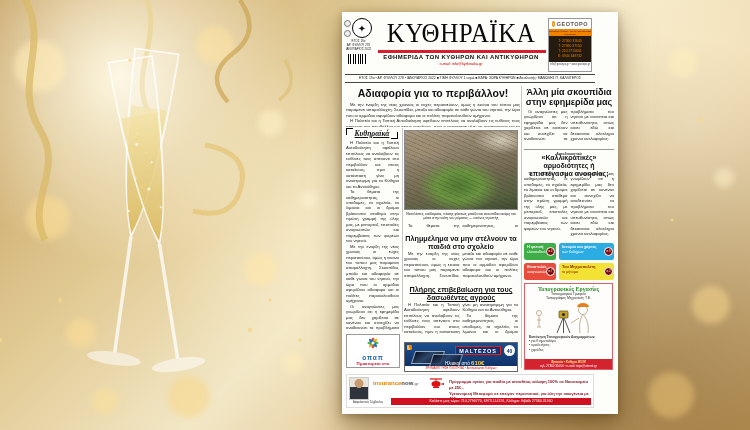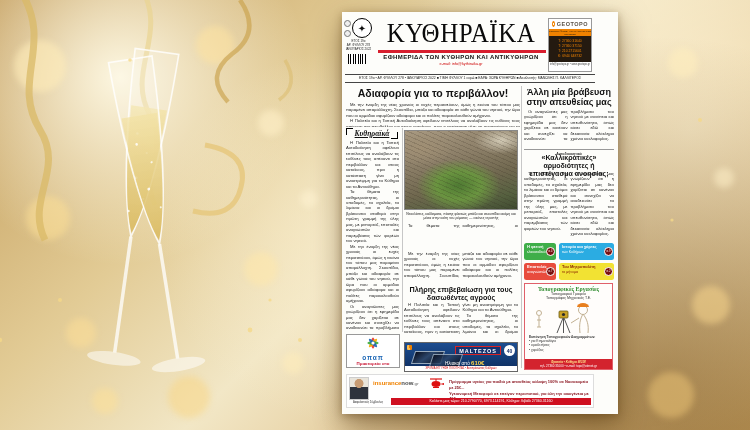--- a/index.html
+++ b/index.html
@@ -221,21 +221,21 @@
 
     <div class="abs vrule" style="left:179px;top:74px;height:282px;"></div>
     <div class="abs vrule" style="left:60px;top:116px;height:204px;"></div>
 
     <div class="abs h-lead" style="left:4px;top:76px;width:174px;">Αδιαφορία για το περιβάλλον!</div>
     <div class="abs jt" style="left:4px;top:90px;width:174px;height:25px;">
       <p>Με την έναρξη της νέας χρονιάς οι ευχές περισσεύουν, όμως η εικόνα του τόπου μας παραμένει απαράλλαχτη. Σκουπίδια, μπάζα και αδιαφορία σε κάθε γωνιά του νησιού, την ώρα που οι αρμόδιοι σφυρίζουν αδιάφορα και οι πολίτες παρακολουθούν αμήχανοι.</p>
       <p>Η Πολιτεία και η Τοπική Αυτοδιοίκηση οφείλουν επιτέλους να αναλάβουν τις ευθύνες τους απέναντι στο περιβάλλον και στους κατοίκους, πριν η κατάσταση γίνει μη αναστρέψιμη για τα Κύθηρα και τα Αντικύθηρα.</p>
     </div>
 
-    <div class="abs h-award" style="left:182px;top:75px;width:90px;">Άλλη μία βράβευση στην απευθείας μας</div>
+    <div class="abs h-award" style="left:182px;top:75px;width:90px;">Άλλη μία σκουπίδια στην εφημερίδα μας</div>
     <div class="abs jt c2" style="left:182px;top:97px;width:90px;height:38px;">
       <p>Οι αναγνώστες μας γνωρίζουν ότι η εφημερίδα μας δεν χαρίζεται σε κανέναν και συνεχίζει να αναδεικνύει τα προβλήματα του νησιού με συνέπεια και υπευθυνότητα, όπως κάνει εδώ και δεκαεννέα ολόκληρα χρόνια κυκλοφορίας.</p>
 
     </div>
 
     <div class="abs kick" style="left:182px;top:137px;width:90px;">Αυτοδιοικητικά</div>
     <div class="abs h-kal" style="left:182px;top:142px;width:90px;">«Καλλικρατικές» αρμοδιότητες ή επιστέγασμα ανοησίας;</div>
     <div class="abs jt c2" style="left:182px;top:159px;width:90px;height:69px;">
       <p>Τα θέματα της καθημερινότητας, οι υποδομές, τα σχολεία, τα λιμάνια και οι δρόμοι βρίσκονται σταθερά στην πρώτη γραμμή της ύλης μας, με ρεπορτάζ, επιστολές αναγνωστών και παρεμβάσεις των φορέων του νησιού.</p>
       <p>Οι αναγνώστες μας γνωρίζουν ότι η εφημερίδα μας δεν χαρίζεται σε κανέναν και συνεχίζει να αναδεικνύει τα προβλήματα του νησιού με συνέπεια και υπευθυνότητα, όπως κάνει εδώ και δεκαεννέα ολόκληρα χρόνια κυκλοφορίας.</p>
@@ -308,26 +308,27 @@
       <p>Με την έναρξη της νέας χρονιάς οι ευχές περισσεύουν, όμως η εικόνα του τόπου μας παραμένει απαράλλαχτη. Σκουπίδια, μπάζα και αδιαφορία σε κάθε γωνιά του νησιού, την ώρα που οι αρμόδιοι σφυρίζουν αδιάφορα και οι πολίτες παρακολουθούν αμήχανοι.</p>
       <p>Οι αναγνώστες μας γνωρίζουν ότι η εφημερίδα μας δεν χαρίζεται σε κανέναν και συνεχίζει να αναδεικνύει τα προβλήματα του νησιού με συνέπεια και υπευθυνότητα, όπως κάνει εδώ και δεκαεννέα ολόκληρα χρόνια κυκλοφορίας.</p>
     </div>
 
     <div class="abs photo" style="left:62px;top:118px;width:114px;height:80px;"></div>
     <div class="abs caption" style="left:62px;top:200px;width:114px;">Ντουλάπες, καθίσματα, πάσης φύσεως μπάζα και σκουπίδια ακόμη και μέσα στην κοίτη του ρέματος — εικόνες ντροπής</div>
     <div class="abs jt c2" style="left:62px;top:211px;width:114px;height:10px;">
       <p>Τα θέματα της καθημερινότητας, οι υποδομές, τα σχολεία, τα λιμάνια και οι δρόμοι βρίσκονται σταθερά στην πρώτη γραμμή της ύλης μας, με ρεπορτάζ, επιστολές αναγνωστών και παρεμβάσεις των φορέων του νησιού.</p>
     </div>
 
+    <div class="abs h-sub" style="left:62px;top:223px;width:114px;">Πλημμέλημα να μην στέλνουν τα παιδιά στο σχολείο</div>
     <div class="abs jt c2" style="left:62px;top:239px;width:114px;height:32px;">
       <p>Με την έναρξη της νέας χρονιάς οι ευχές περισσεύουν, όμως η εικόνα του τόπου μας παραμένει απαράλλαχτη. Σκουπίδια, μπάζα και αδιαφορία σε κάθε γωνιά του νησιού, την ώρα που οι αρμόδιοι σφυρίζουν αδιάφορα και οι πολίτες παρακολουθούν αμήχανοι.</p>
 
     </div>
 
-    <div class="abs h-sub" style="left:62px;top:274px;width:114px;">Πλήρης επιβεβαίωση για τους δασωθέντες αγρούς</div>
+    <div class="abs h-sub" style="left:62px;top:274px;width:114px;text-decoration:underline;">Πλήρης επιβεβαίωση για τους δασωθέντες αγρούς</div>
     <div class="abs jt c2" style="left:62px;top:290px;width:114px;height:34px;">
       <p>Η Πολιτεία και η Τοπική Αυτοδιοίκηση οφείλουν επιτέλους να αναλάβουν τις ευθύνες τους απέναντι στο περιβάλλον και στους κατοίκους, πριν η κατάσταση γίνει μη αναστρέψιμη για τα Κύθηρα και τα Αντικύθηρα.</p>
       <p>Τα θέματα της καθημερινότητας, οι υποδομές, τα σχολεία, τα λιμάνια και οι δρόμοι βρίσκονται σταθερά στην πρώτη γραμμή της ύλης μας, με ρεπορτάζ, επιστολές αναγνωστών και παρεμβάσεις των φορέων του νησιού.</p>
     </div>
 
     <div class="abs opap" style="left:4px;top:322px;width:54px;height:34px;">
       <svg width="16" height="14" viewBox="0 0 16 14" style="margin-top:1px;">
         <g transform="translate(8,7)">
           <ellipse rx="1.8" ry="5.6" fill="#e4342c" opacity=".9"></ellipse>
           <ellipse rx="1.8" ry="5.6" fill="#f6a800" opacity=".9" transform="rotate(45)"></ellipse>

